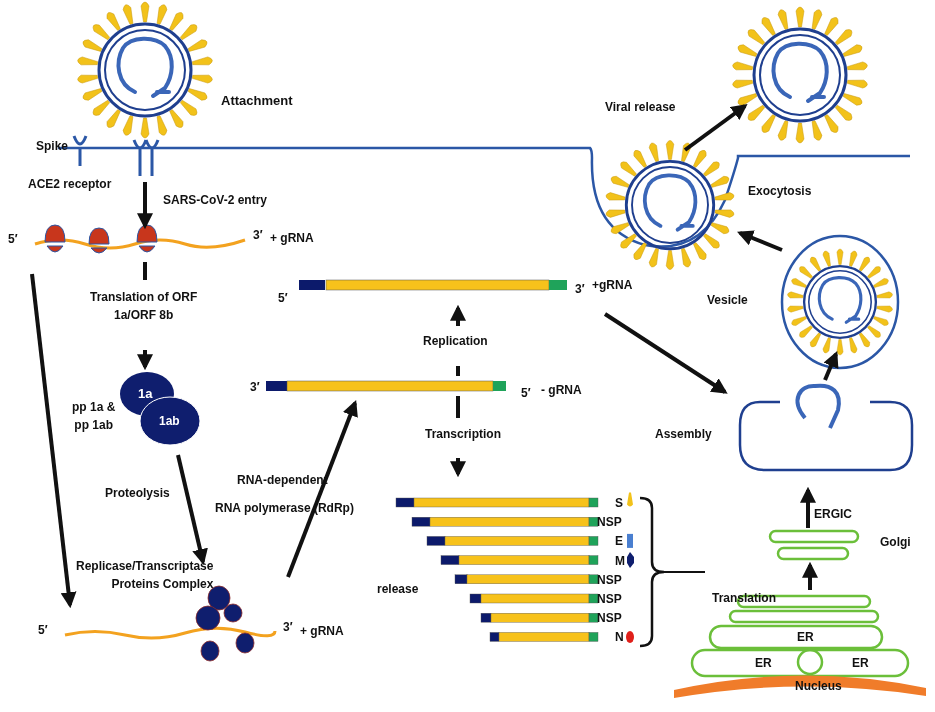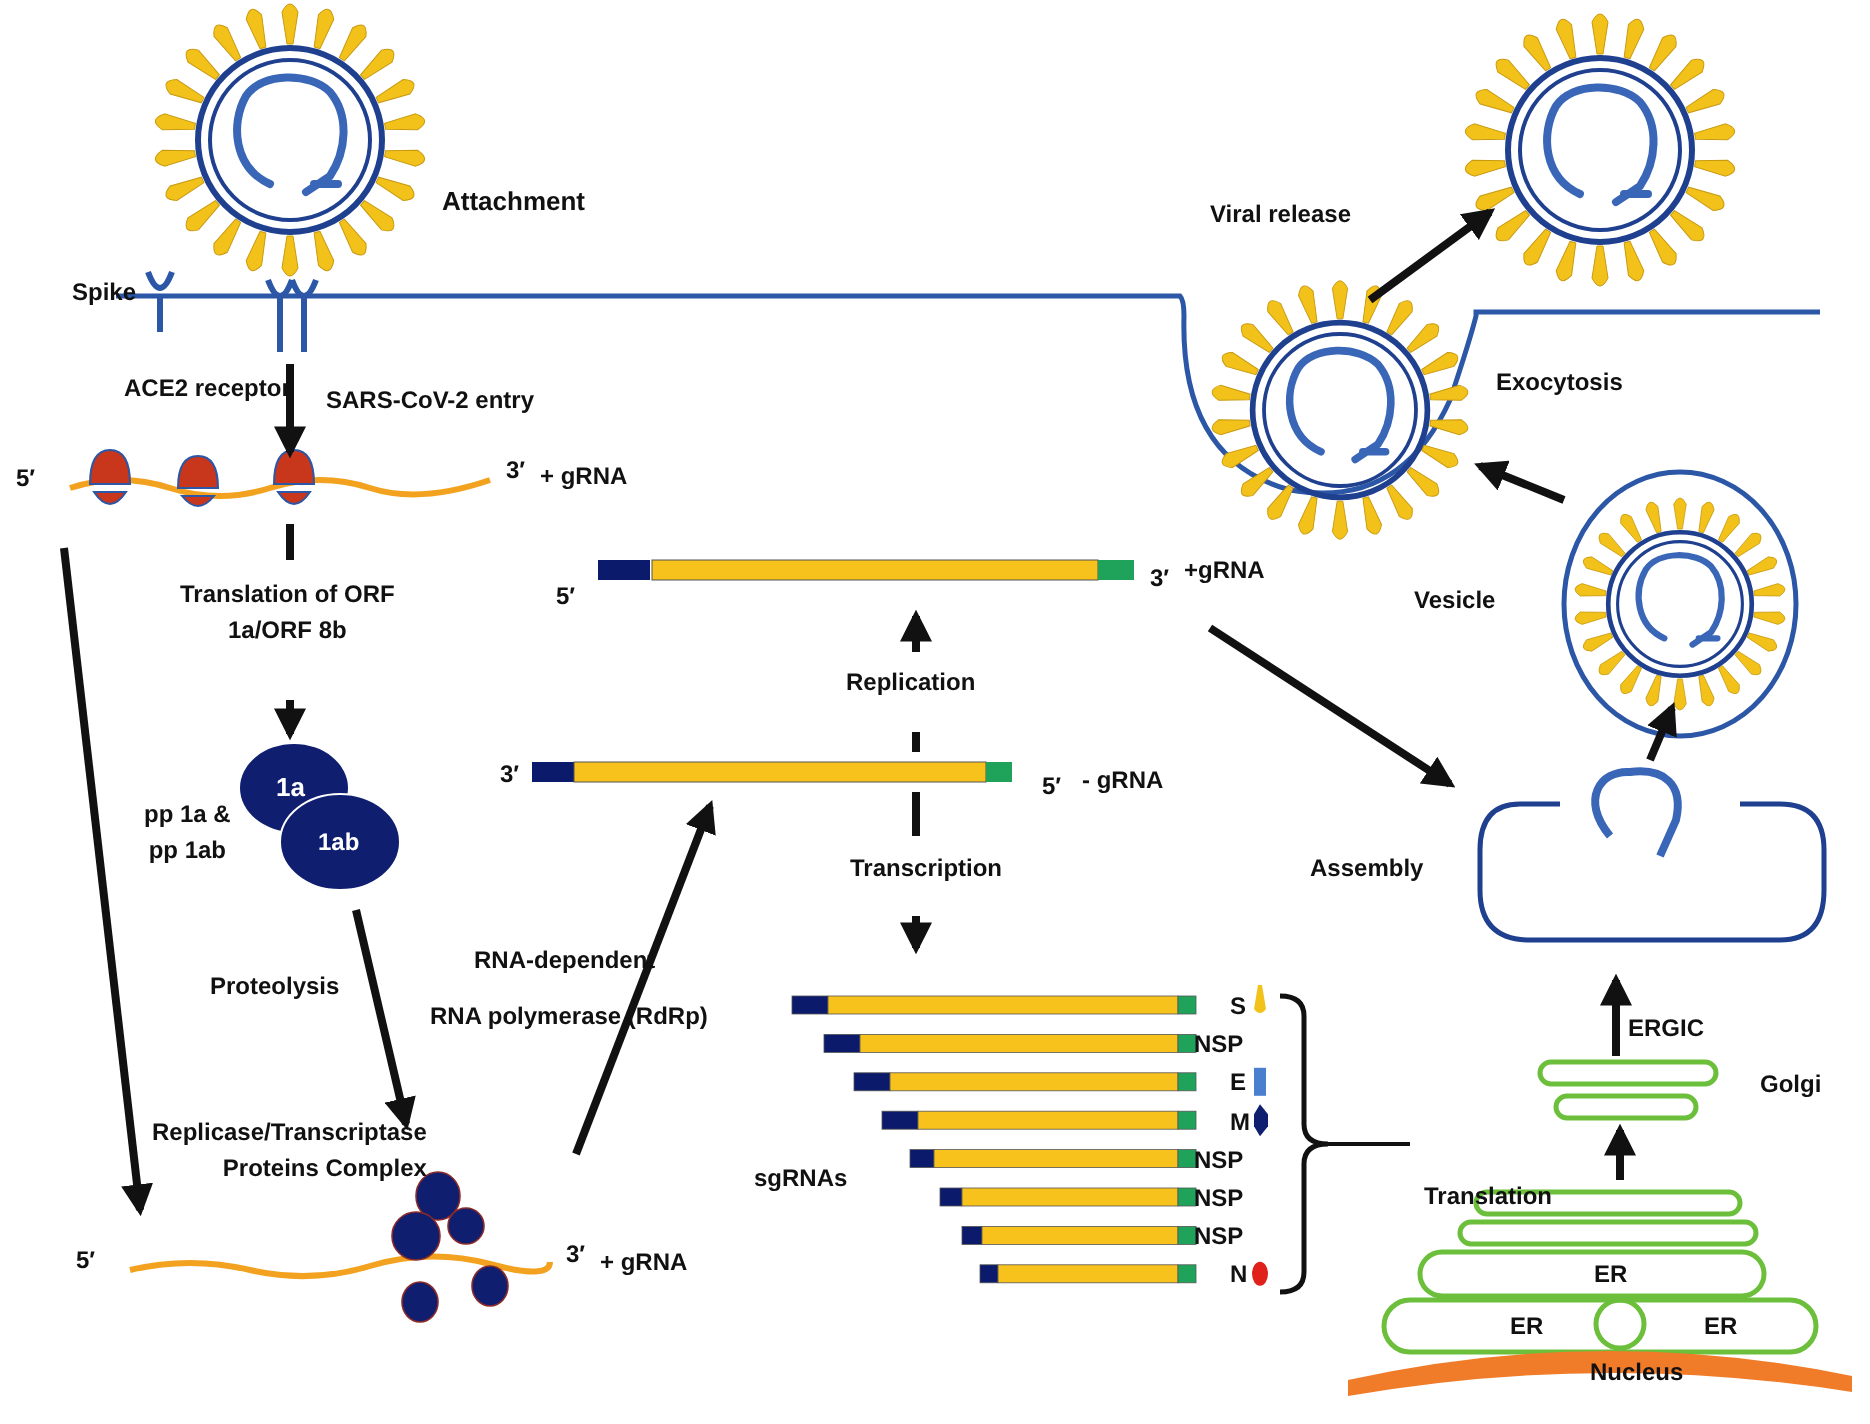--- a/index.html
+++ b/index.html
@@ -193,21 +193,21 @@
   </g>
   <g stroke="#111" stroke-width="4">
     <line x1="145" y1="262" x2="145" y2="280"></line>
     <line x1="458" y1="366" x2="458" y2="376"></line>
     <line x1="458" y1="396" x2="458" y2="418"></line>
   </g>
 </svg>
 
 <div class="lbl" style="left:36px;top:98px;margin-top:42px;">Spike</div>
 <div class="lbl s13" style="left:221px;top:94px;">Attachment</div>
-<div class="lbl" style="left:28px;top:188px;margin-left:34px;">ACE2 receptor</div>
+<div class="lbl" style="left:28px;top:178px;">ACE2 receptor</div>
 <div class="lbl" style="left:163px;top:194px;">SARS-CoV-2 entry</div>
 <div class="lbl" style="left:8px;top:233px;">5′</div>
 <div class="lbl" style="left:253px;top:229px;">3′</div>
 <div class="lbl" style="left:270px;top:232px;">+ gRNA</div>
 <div class="lbl ml" style="left:90px;top:288px;">Translation of ORF
 1a/ORF 8b</div>
 <div class="lbl ml" style="left:72px;top:398px;">pp 1a &amp;
 pp 1ab</div>
 <div class="lbl w s13" style="left:138px;top:387px;">1a</div>
 <div class="lbl w" style="left:159px;top:415px;">1ab</div>
@@ -220,21 +220,21 @@
 <div class="lbl" style="left:283px;top:621px;">3′</div>
 <div class="lbl" style="left:300px;top:625px;">+ gRNA</div>
 <div class="lbl" style="left:278px;top:292px;">5′</div>
 <div class="lbl" style="left:575px;top:283px;">3′</div>
 <div class="lbl" style="left:592px;top:279px;">+gRNA</div>
 <div class="lbl" style="left:423px;top:335px;">Replication</div>
 <div class="lbl" style="left:250px;top:381px;">3′</div>
 <div class="lbl" style="left:521px;top:387px;">5′</div>
 <div class="lbl" style="left:541px;top:384px;">- gRNA</div>
 <div class="lbl" style="left:425px;top:428px;">Transcription</div>
-<div class="lbl" style="left:377px;top:583px;">sgRNAs</div>
+<div class="lbl" style="left:377px;top:583px;">release</div>
 <div class="lbl" style="left:605px;top:101px;">Viral release</div>
 <div class="lbl" style="left:748px;top:185px;">Exocytosis</div>
 <div class="lbl" style="left:707px;top:294px;">Vesicle</div>
 <div class="lbl" style="left:655px;top:428px;">Assembly</div>
 <div class="lbl" style="left:814px;top:460px;margin-top:48px;">ERGIC</div>
 <div class="lbl" style="left:880px;top:536px;">Golgi</div>
 <div class="lbl" style="left:712px;top:563px;margin-top:29px;">Translation</div>
 <div class="lbl" style="left:797px;top:631px;">ER</div>
 <div class="lbl" style="left:755px;top:657px;">ER</div>
 <div class="lbl" style="left:852px;top:657px;">ER</div>

